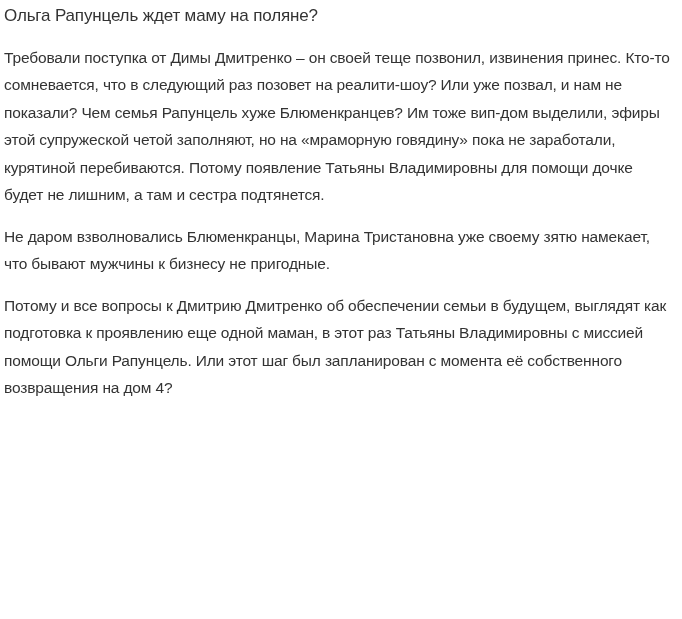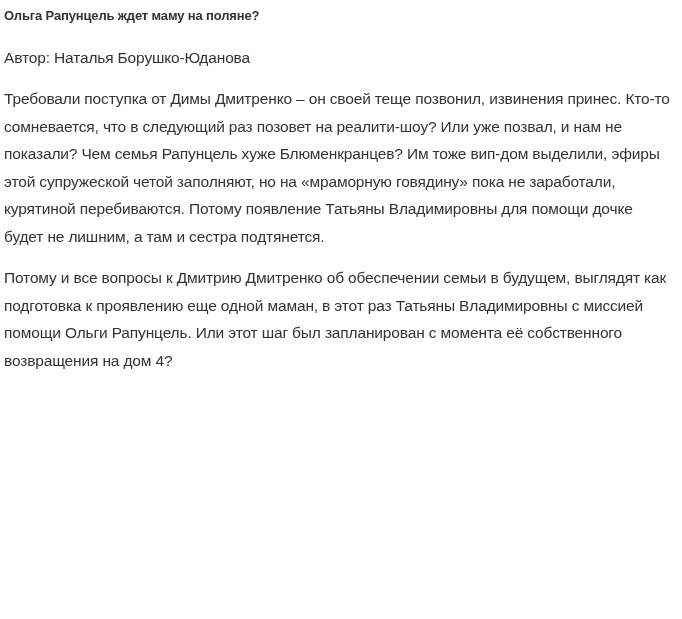--- a/index.html
+++ b/index.html
@@ -3,23 +3,23 @@
   <meta charset="utf-8">
   <style>
     html, body { margin: 0; padding: 0; background: #ffffff; }
     body {
       width: 682px; height: 619px; overflow: hidden;
       font-family: "Liberation Sans", "DejaVu Sans", sans-serif;
       color: #333333;
     }
     .article { padding: 2px 6px 0 4px; font-size: 15.5px; line-height: 27.5px; letter-spacing: -0.15px; }
     .article p { margin: 0 0 14px 0; }
-    .title { margin: 0 0 14px 0; font-size: 13px; font-weight: bold; }
+    .title { margin: 0 0 14px 0; font-size: 17px; font-weight: normal; }
   </style>
 </head>
 <body>
 
 <div class="article">
   <h1 class="title">Ольга Рапунцель ждет маму на поляне?</h1>
-  <p>Автор: Наталья Борушко-Юданова</p>
   <p>Требовали поступка от Димы Дмитренко – он своей теще позвонил, извинения принес. Кто-то сомневается, что в следующий раз позовет на реалити-шоу? Или уже позвал, и нам не показали? Чем семья Рапунцель хуже Блюменкранцев? Им тоже вип-дом выделили, эфиры этой супружеской четой заполняют, но на «мраморную говядину» пока не заработали, курятиной перебиваются. Потому появление Татьяны Владимировны для помощи дочке будет не лишним, а там и сестра подтянется.</p>
+  <p>Не даром взволновались Блюменкранцы, Марина Тристановна уже своему зятю намекает, что бывают мужчины к бизнесу не пригодные.</p>
   <p>Потому и все вопросы к Дмитрию Дмитренко об обеспечении семьи в будущем, выглядят как подготовка к проявлению еще одной маман, в этот раз Татьяны Владимировны с миссией помощи Ольги Рапунцель. Или этот шаг был запланирован с момента её собственного возвращения на дом 4?</p>
 </div>
 
 </body></html>

